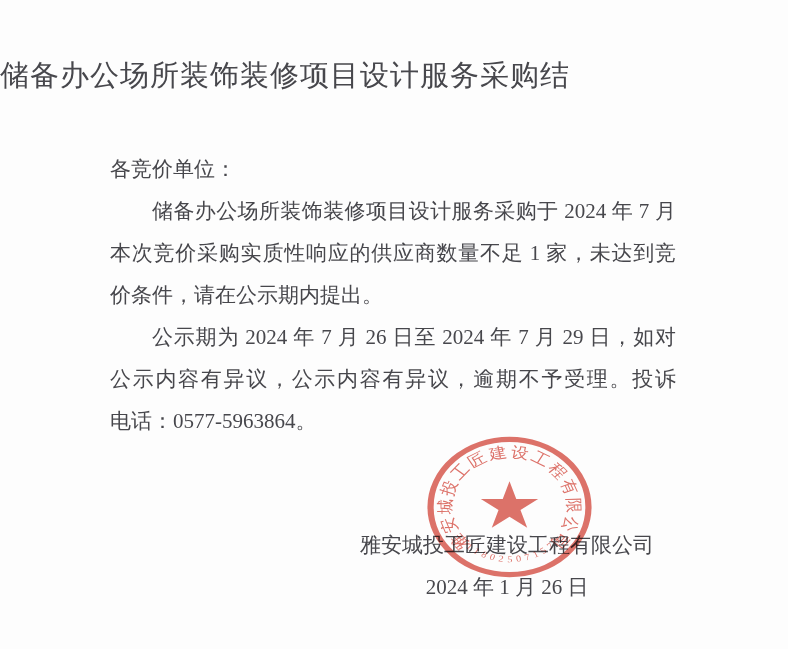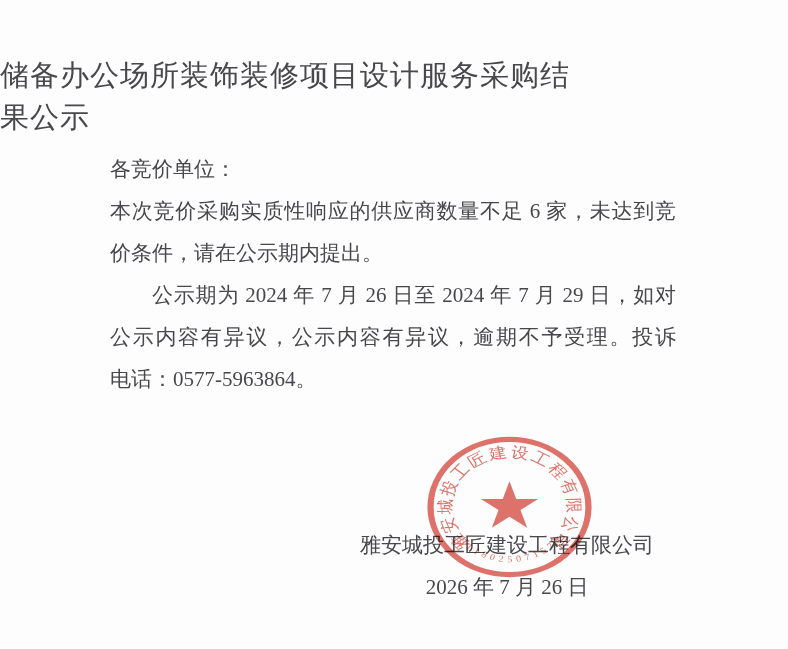--- a/index.html
+++ b/index.html
@@ -73,35 +73,35 @@
     fill: var(--seal-red);
   }
 </style>
 </head>
 <body>
 
 <div class="page">
 
   <div class="doc-title">
     <div>储备办公场所装饰装修项目设计服务采购结</div>
-    <div>果公示</div>
   </div>
 
   <div class="body-block">
     <div class="line">各竞价单位：</div>
-    <div class="line just">本次竞价采购实质性响应的供应商数量不足 6 家，未达到竞</div>
+    <div class="line just indent">储备办公场所装饰装修项目设计服务采购于 2024 年 7 月</div>
+    <div class="line just">本次竞价采购实质性响应的供应商数量不足 1 家，未达到竞</div>
     <div class="line">价条件，请在公示期内提出。</div>
     <div class="line just indent">公示期为 2024 年 7 月 26 日至 2024 年 7 月 29 日，如对</div>
     <div class="line just">公示内容有异议，公示内容有异议，逾期不予受理。投诉</div>
     <div class="line">电话：0577-5963864。</div>
   </div>
 
   <div class="signature-block">
     <div class="line">雅安城投工匠建设工程有限公司</div>
-    <div class="line">2026 年 7 月 26 日</div>
+    <div class="line">2024 年 1 月 26 日</div>
   </div>
 
   <svg class="seal" viewBox="-90 -90 180 180" width="187" height="160" preserveAspectRatio="none">
     <defs>
       <path id="ringPath" d="M -37.5,41.6 A 56,56 0 1 1 37.5,41.6" fill="none"></path>
       <path id="serialPath" d="M -50.8,35.6 A 62,62 0 0 0 50.8,35.6" fill="none"></path>
     </defs>
     <circle r="76" fill="none" stroke-width="6" style="stroke: var(--seal-red);"></circle>
     <polygon points="0,-29 6.52,-8.98 27.58,-8.96 10.56,3.43 17.05,23.46 0,11.1 -17.05,23.46 -10.56,3.43 -27.58,-8.96 -6.52,-8.98" style="fill: var(--seal-red);"></polygon>
     <text font-size="17">

